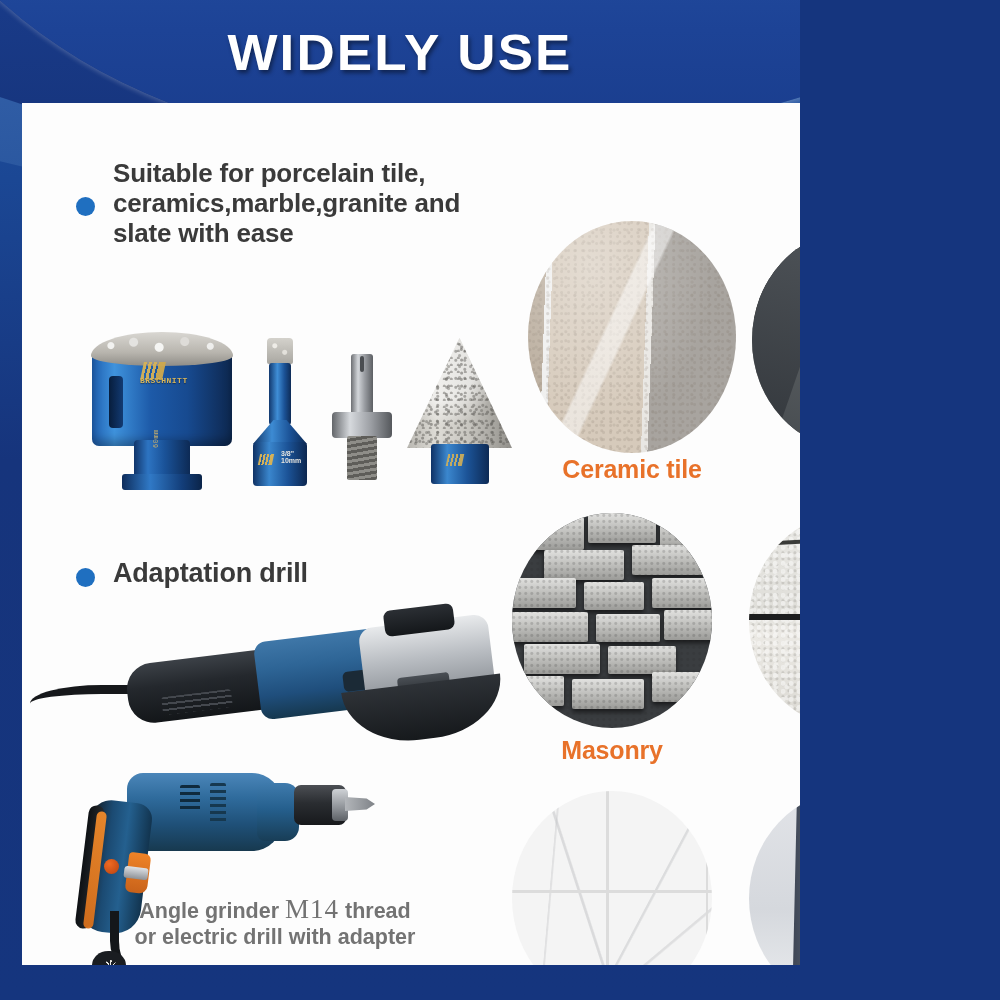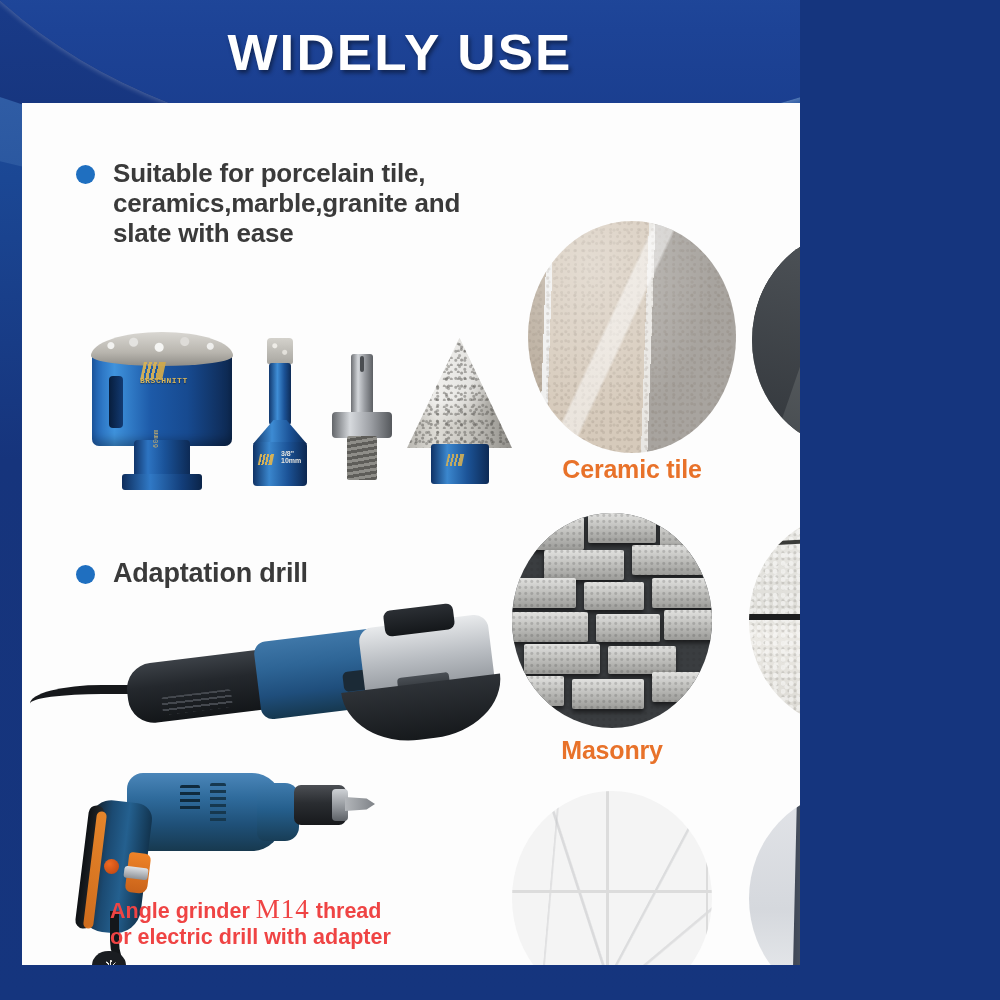--- a/index.html
+++ b/index.html
@@ -46,36 +46,36 @@
     transform:scaleX(1.06);
   }
 
   
   .panel{
     position:absolute;left:22px;top:103px;width:956px;height:862px;
     background:#fdfdfd;overflow:hidden;
   }
 
   
-  .bullet-row{position:absolute;display:flex;align-items:flex-start;}
+  .bullet-row{position:absolute;display:flex;align-items:center;}
   .dot{
     width:19px;height:19px;border-radius:50%;
     background:#1f6fc0;margin-top:7px;flex:0 0 auto;
   }
   .bullet-text{
     margin-left:18px;color:#3a3a3a;font-weight:bold;
     font-size:26px;line-height:1.16;letter-spacing:-.2px;
   }
   #b1{left:54px;top:55px;width:400px;}
   #b2{left:54px;top:455px;}
   #b2 .bullet-text{font-size:27px;}
 
   .foot-caption{
     position:absolute;left:88px;top:790px;width:330px;
-    color:#ef4444;font-weight:bold;font-size:21.5px;line-height:1.2;
+    color:#737373;font-weight:bold;font-size:21.5px;line-height:1.2;text-align:center;
   }
   .foot-caption .m14{font-size:27px;font-family:"Liberation Serif",serif;font-weight:normal;letter-spacing:1px;}
 
   
   .bits{position:absolute;left:40px;top:215px;width:420px;height:190px;}
 
   .holesaw{position:absolute;left:30px;top:10px;width:140px;height:160px;font-family:Liberation Mono, monospace;}
   .hs-body{
     position:absolute;left:0;top:22px;width:140px;height:96px;border-radius:7px;
     background:linear-gradient(90deg,#1f5fb0 0%,#3f93dd 16%,#1d5aa8 42%,#174a90 68%,#10305f 92%,#0d2952 100%);

